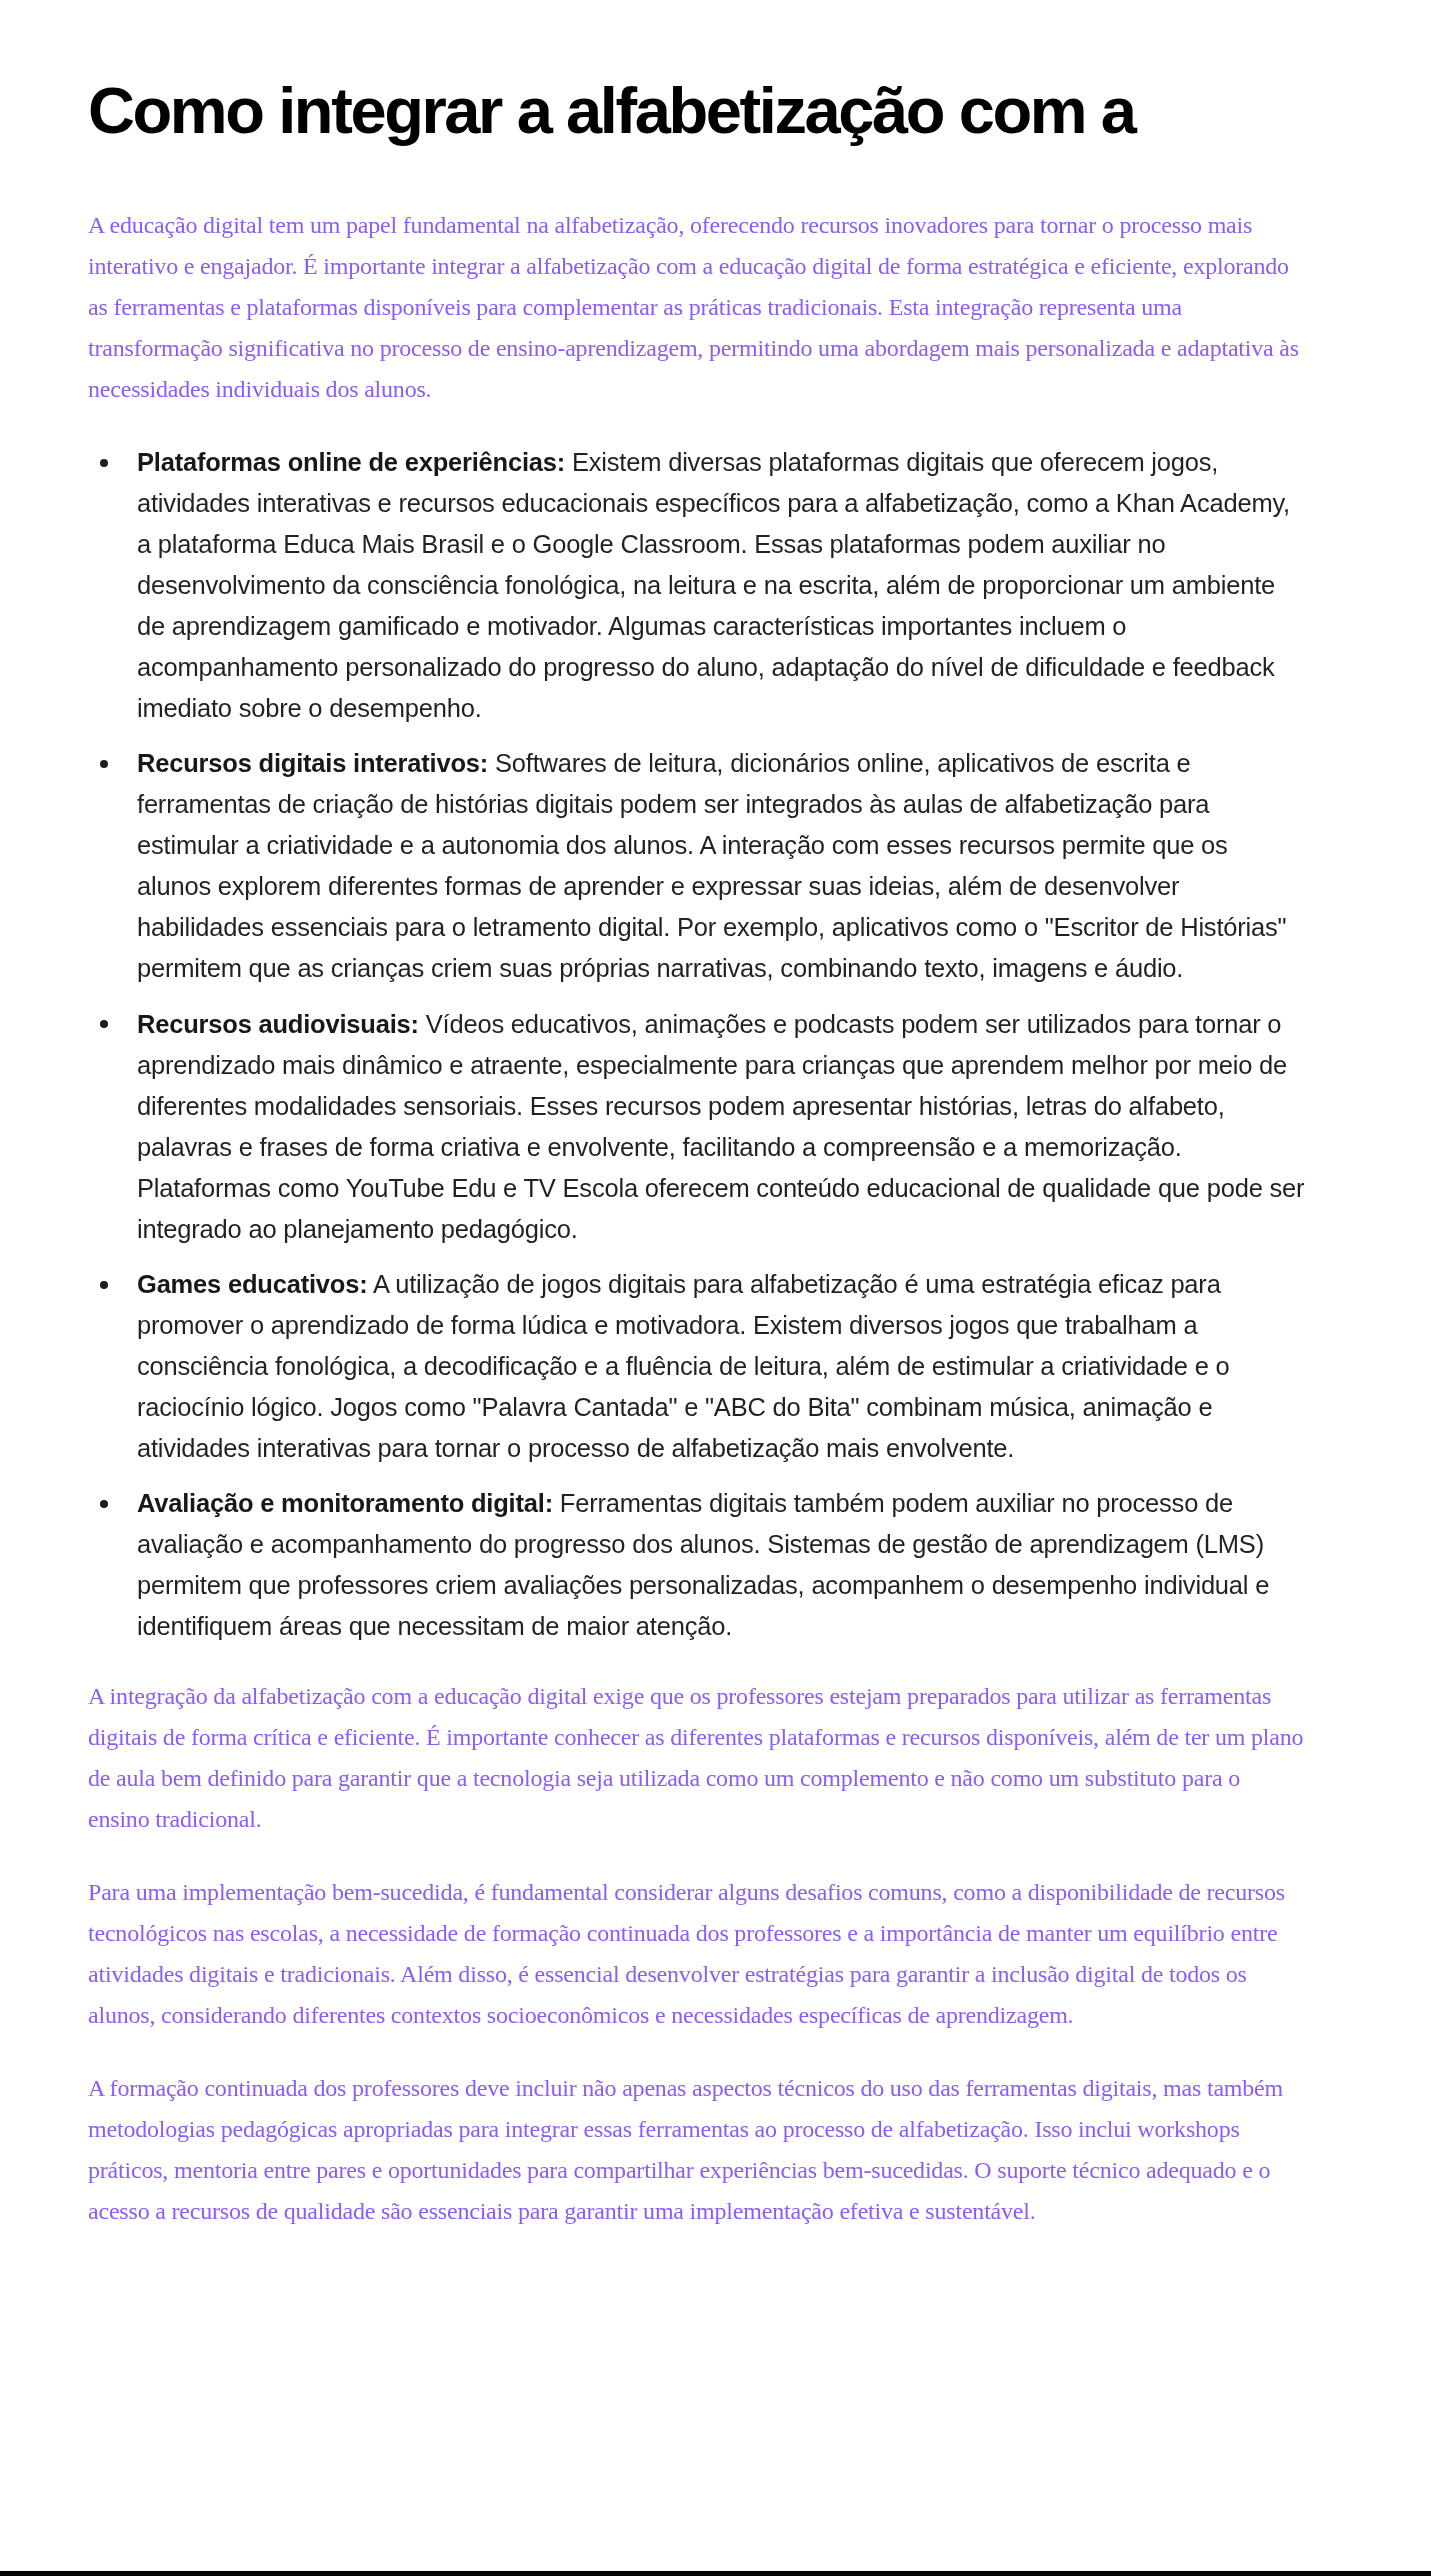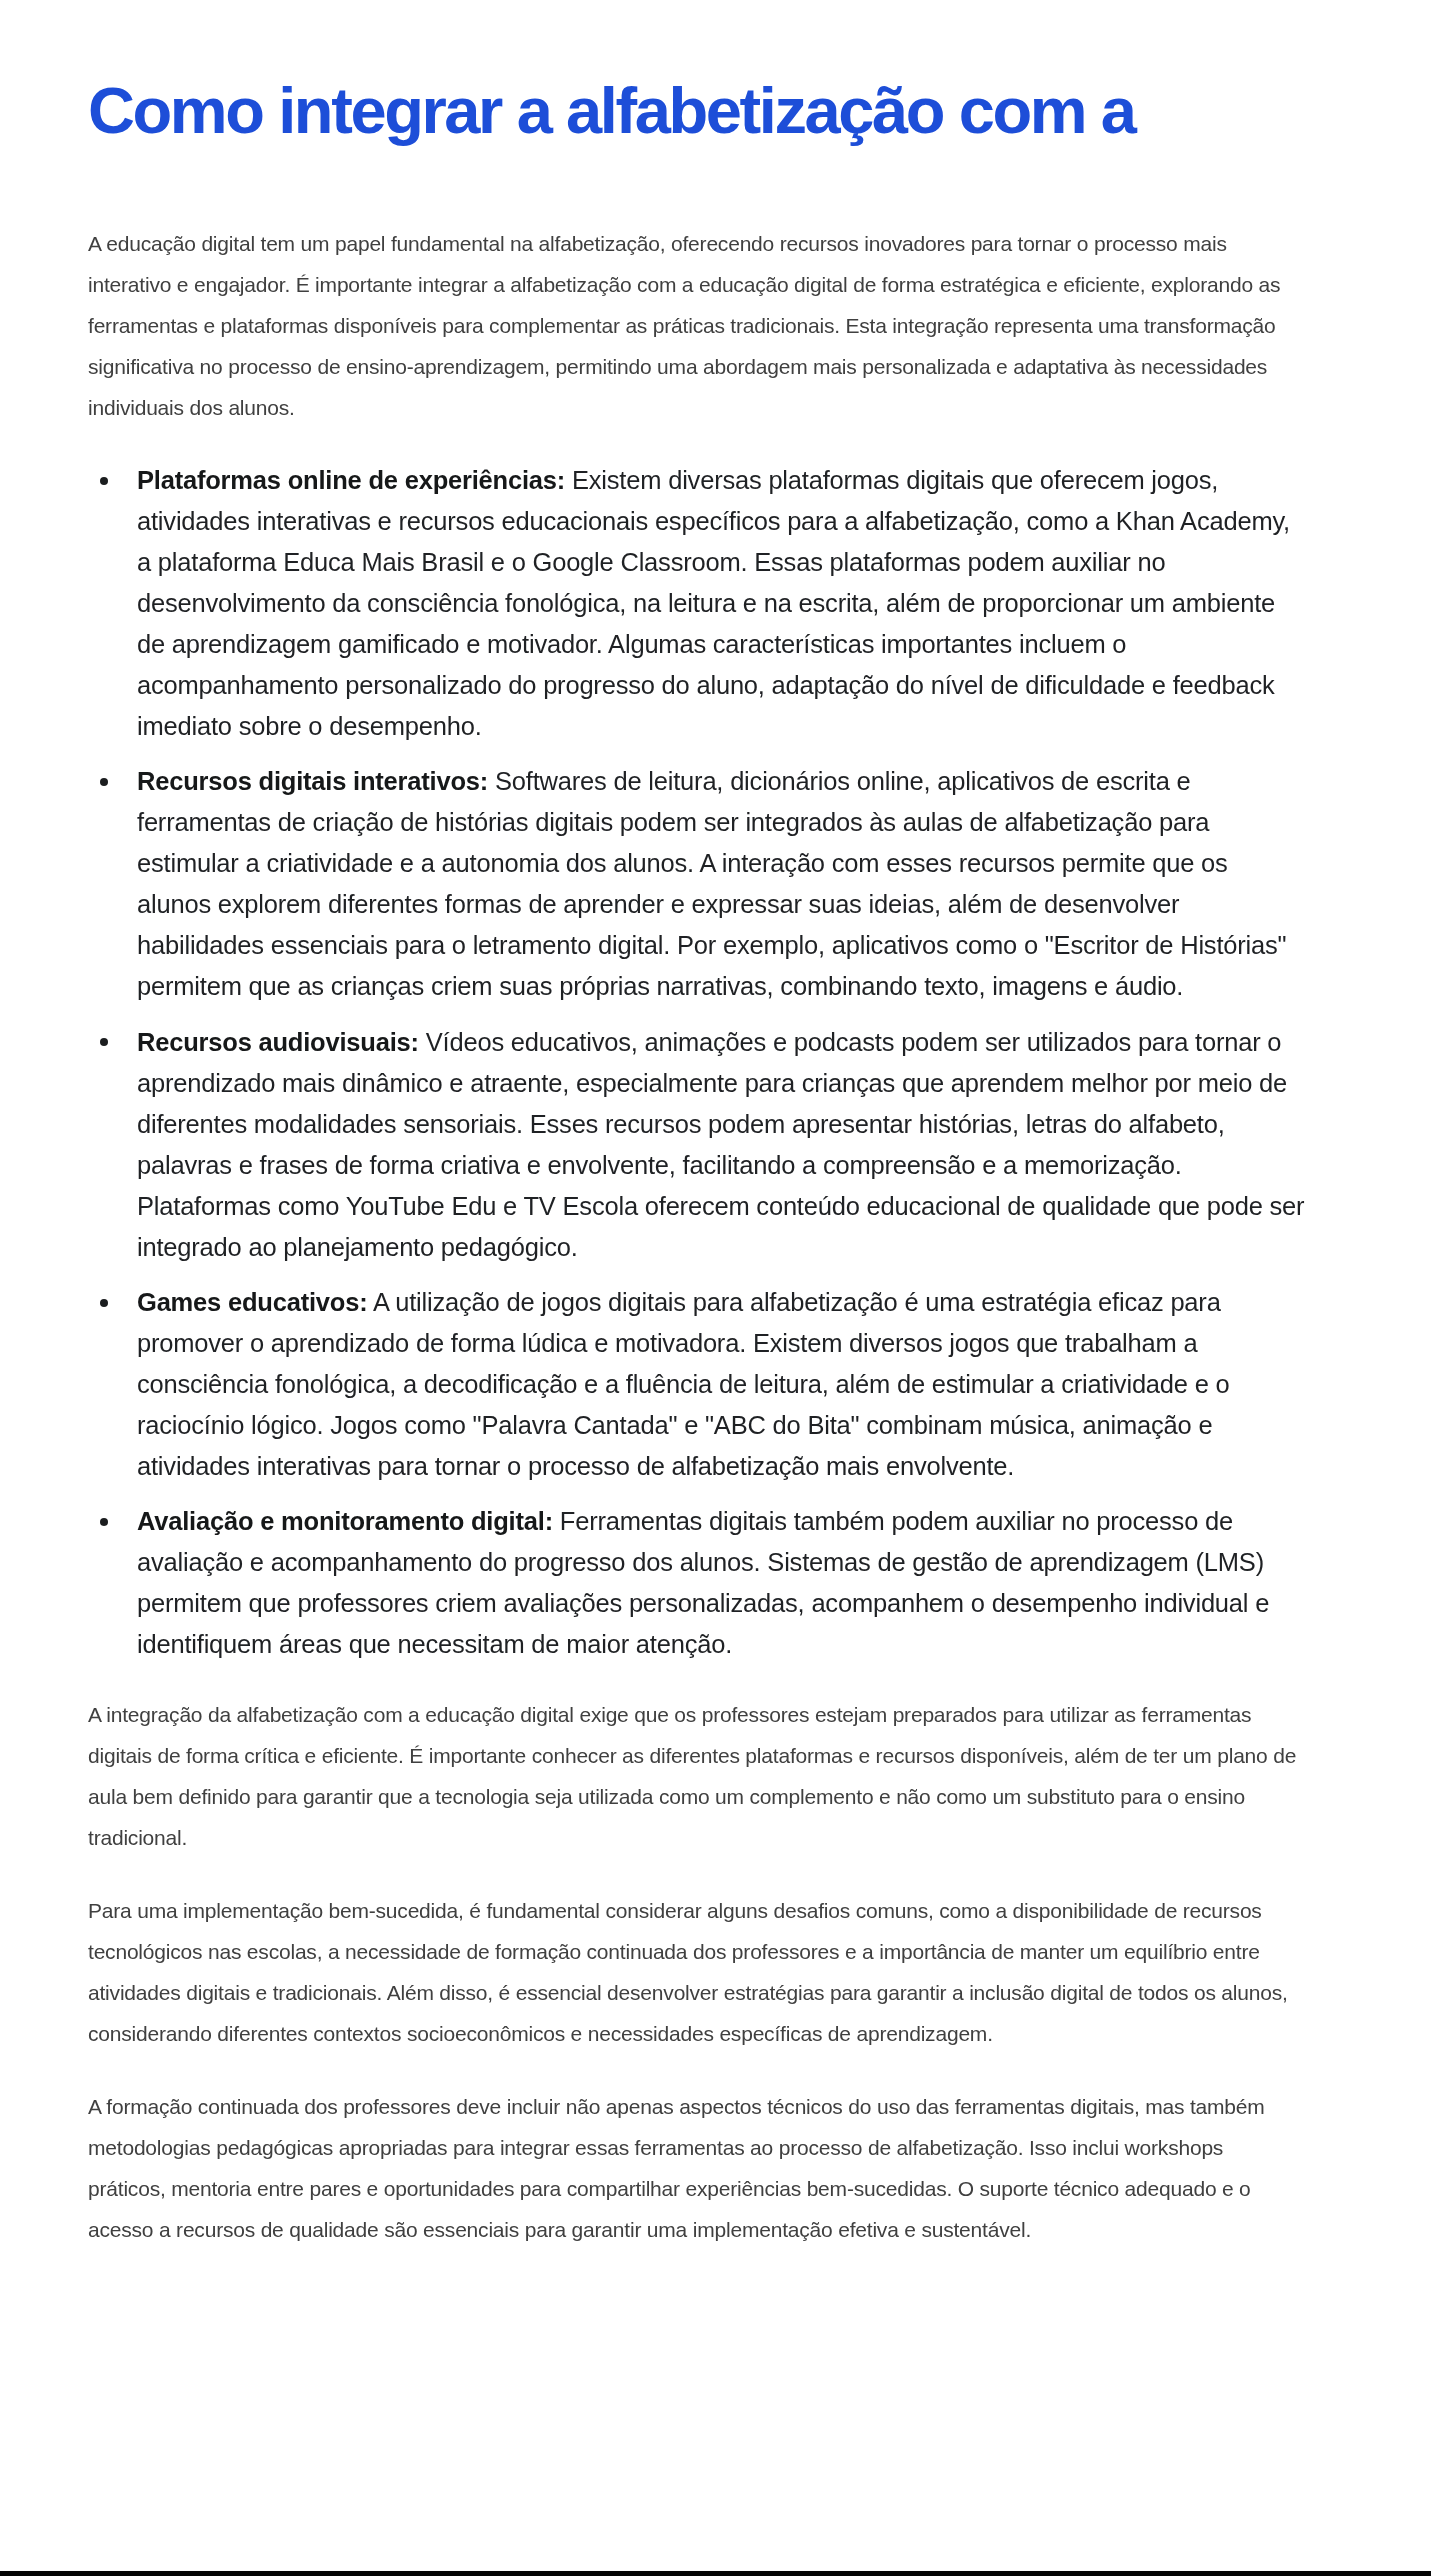--- a/index.html
+++ b/index.html
@@ -12,37 +12,38 @@
     width: 1432px;
     height: 2576px;
     box-sizing: border-box;
     background: #ffffff;
     padding: 70px 127px 0 88px;
     font-family: "Liberation Sans", "DejaVu Sans", sans-serif;
     color: #1f2124;
     overflow: hidden;
   }
   h1.title {
-    margin: 0 0 72px 0;
+    margin: 0 0 54px 0;
     font-size: 65px;
     line-height: 81px;
     font-weight: 700;
     letter-spacing: -2.4px;
-    color: #1d4ed8;
+    color: #000000;
   }
   h1.title .title-line {
     display: block;
     white-space: nowrap;
   }
   p.body-text {
     margin: 0 0 32px 0;
-    font-size: 21px;
+    font-size: 24px;
     line-height: 41px;
     letter-spacing: -0.2px;
-    color: #404040;
+    color: #8b5cf6;
+    font-family: Liberation Serif, serif;
   }
   ul.bullet-list {
     list-style: none;
     margin: 0 0 29px 0;
     padding: 0 0 0 49px;
     font-size: 25.5px;
     line-height: 41px;
     letter-spacing: -0.2px;
   }
   ul.bullet-list li {

